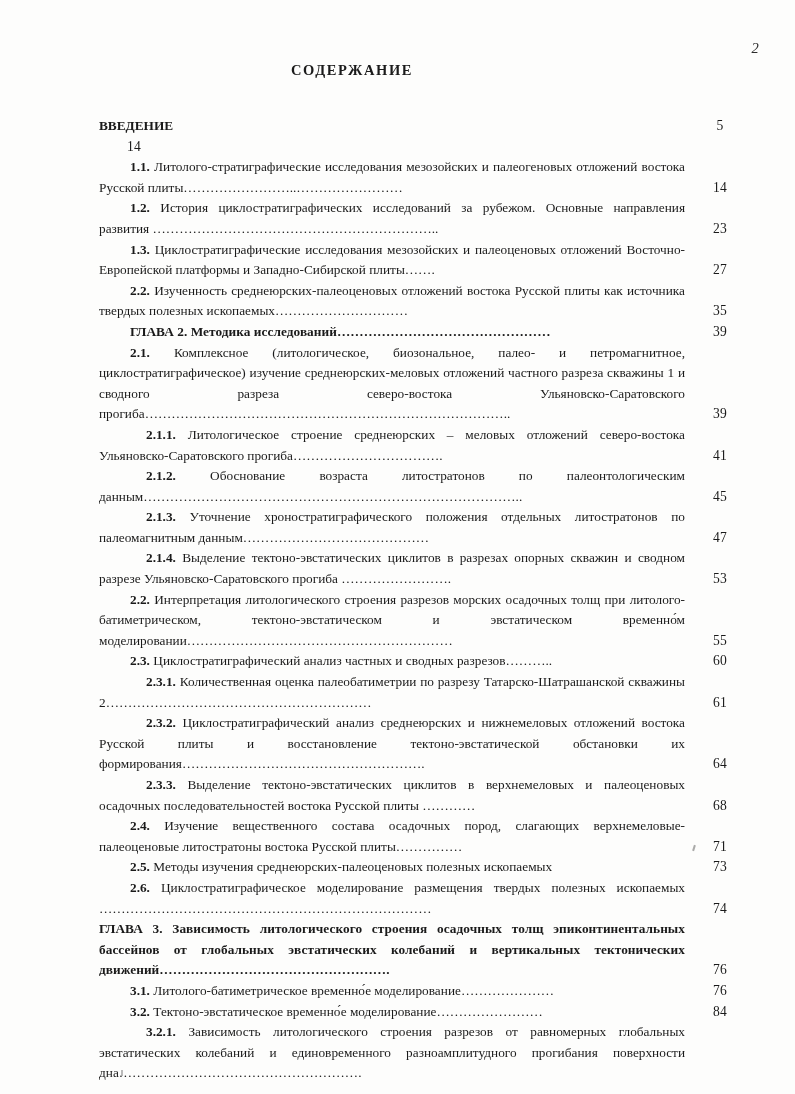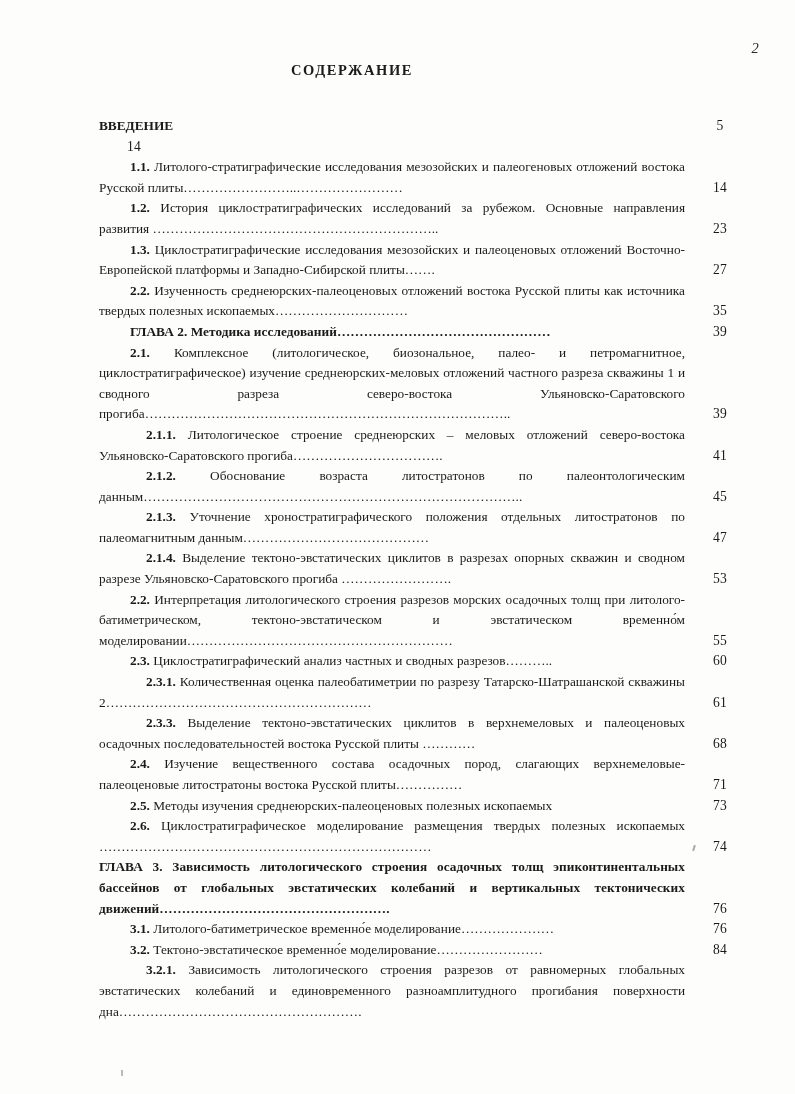--- a/index.html
+++ b/index.html
@@ -182,20 +182,24 @@
     <div class="entry">
       <div class="entry-text indent-1"><span class="num">2.3.</span> <span>Циклостратиграфический анализ частных и сводных разрезов………..</span></div>
       <div class="entry-page align-last">60</div>
     </div>
 
     <div class="entry">
       <div class="entry-text indent-2"><span class="num">2.3.1.</span> <span>Количественная оценка палеобатиметрии по разрезу Татарско-Шатрашанской скважины 2……………………………………………………</span></div>
       <div class="entry-page align-last">61</div>
     </div>
 
+    <div class="entry">
+      <div class="entry-text indent-2"><span class="num">2.3.2.</span> <span>Циклостратиграфический анализ среднеюрских и нижнемеловых отложений востока Русской плиты и восстановление тектоно-эвстатической обстановки их формирования……………………………………………….</span></div>
+      <div class="entry-page align-last">64</div>
+    </div>
 
     <div class="entry">
       <div class="entry-text indent-2"><span class="num">2.3.3.</span> <span>Выделение тектоно-эвстатических циклитов в верхнемеловых и палеоценовых осадочных последовательностей востока Русской плиты …………</span></div>
       <div class="entry-page align-last">68</div>
     </div>
 
     <div class="entry">
       <div class="entry-text indent-1"><span class="num">2.4.</span> <span>Изучение вещественного состава осадочных пород, слагающих верхнемеловые-палеоценовые литостратоны востока Русской плиты……………</span></div>
       <div class="entry-page align-last">71</div>
     </div>

